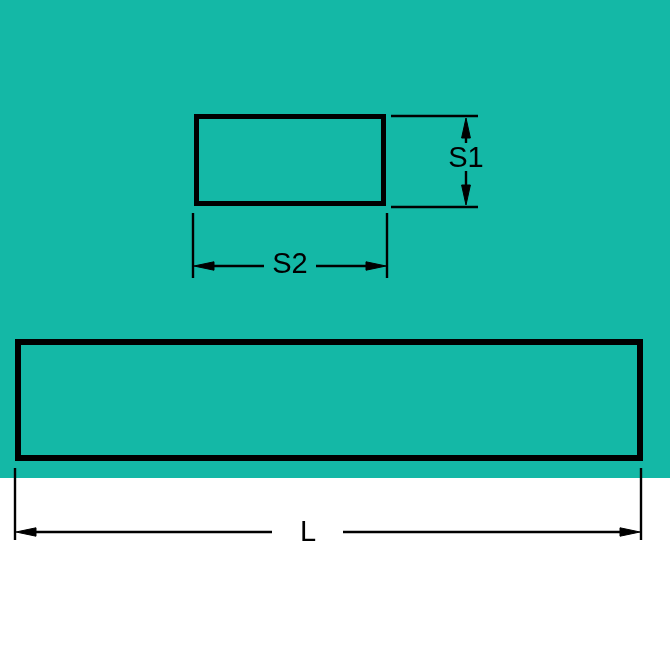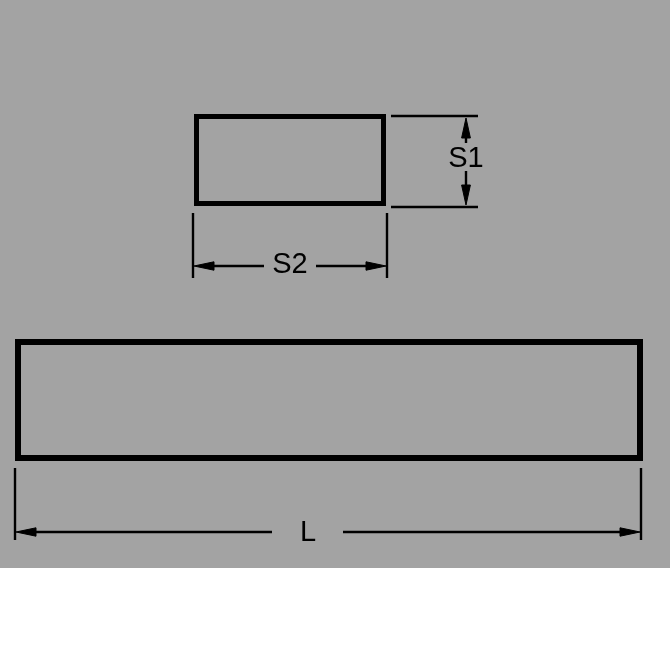--- a/index.html
+++ b/index.html
@@ -6,22 +6,22 @@
     margin: 0;
     padding: 0;
     width: 670px;
     height: 670px;
     background: #ffffff;
     overflow: hidden;
   }
   .canvas {
     position: relative;
     width: 670px;
-    height: 568px;
-    background: #a3a3a3;
+    height: 478px;
+    background: #14b8a6;
   }
   svg { display: block; }
   .rect-thick {
     fill: none;
     stroke: currentColor;
     stroke-width: 5;
   }
   .rect-xthick {
     fill: none;
     stroke: currentColor;

